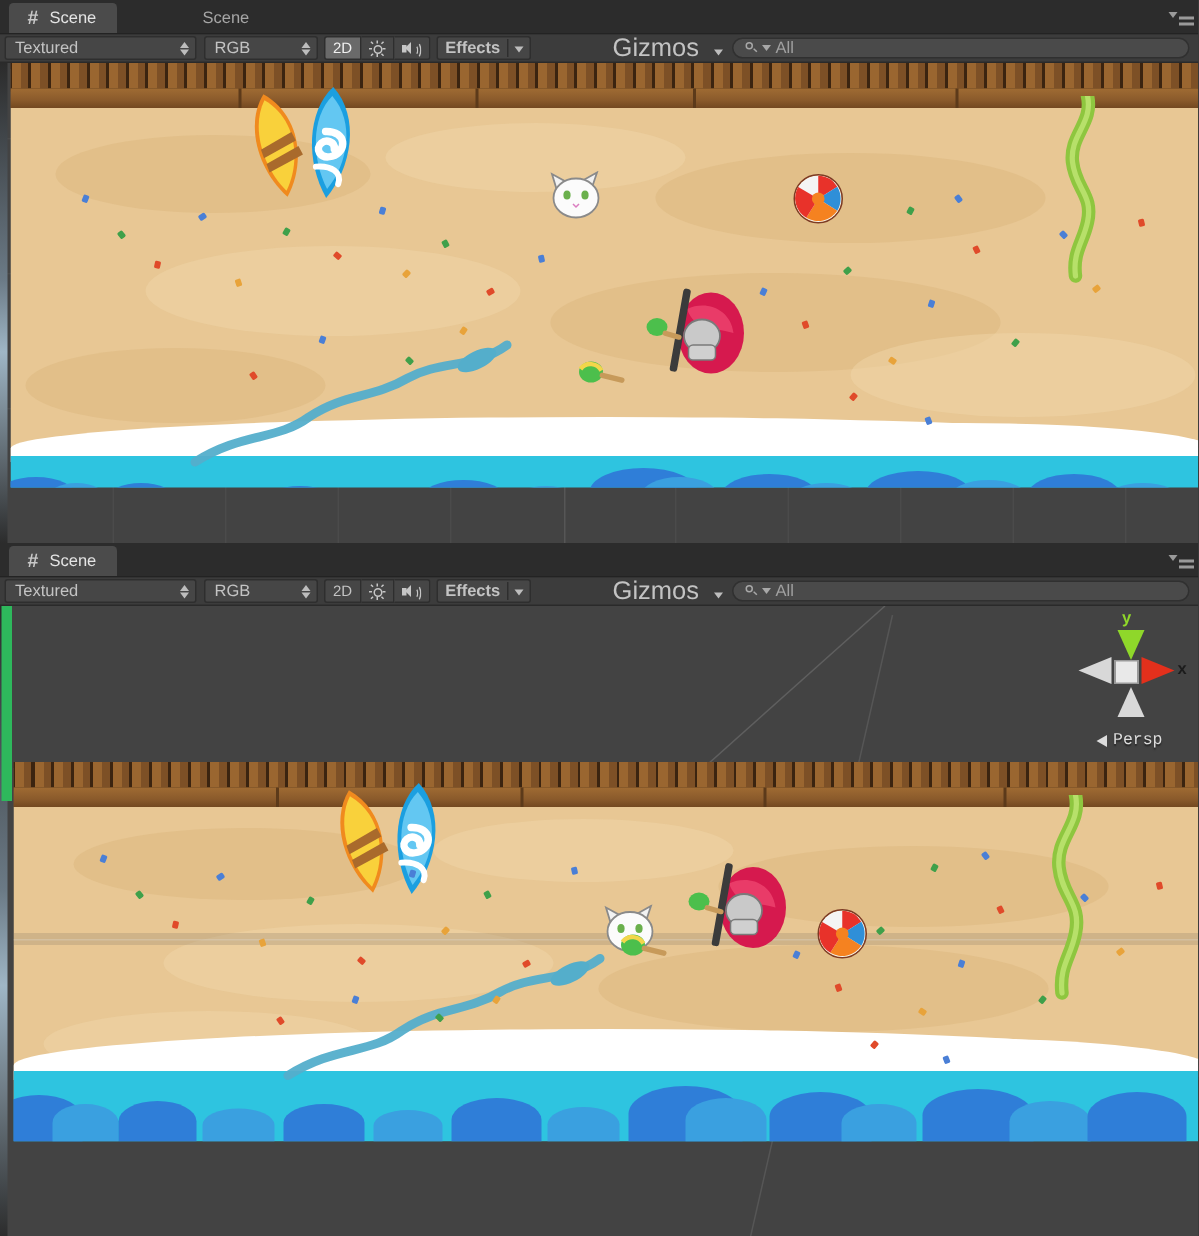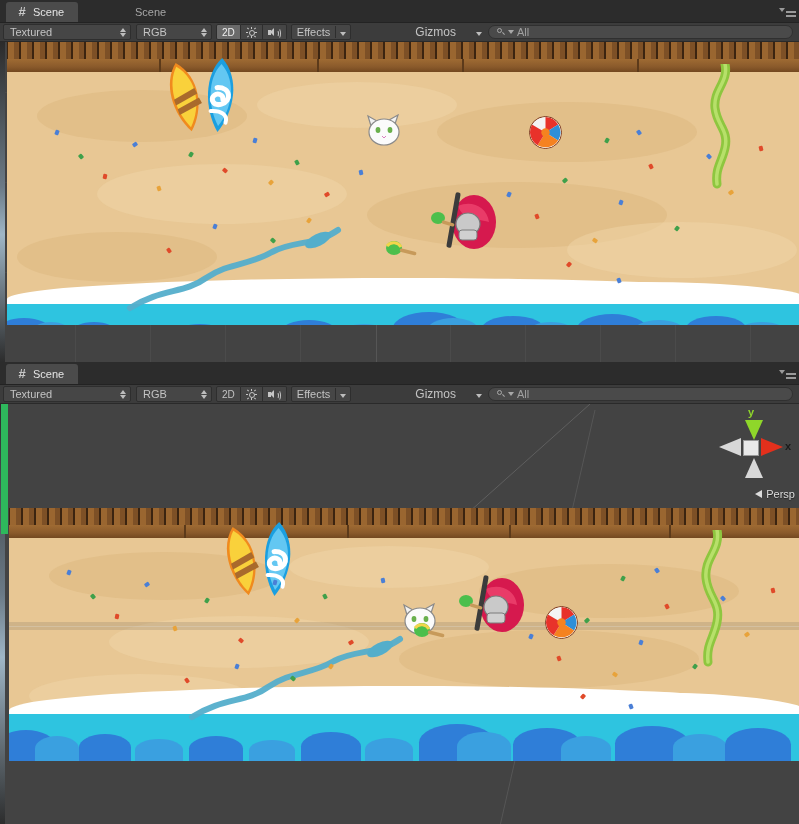--- a/index.html
+++ b/index.html
@@ -68,27 +68,27 @@
   .spk .b{position:absolute;left:0;top:3px;width:3px;height:5px;background:#c6c6c6;}
   .spk .c{position:absolute;left:2px;top:1px;width:0;height:0;
       border-top:4.5px solid transparent;border-bottom:4.5px solid transparent;border-right:4px solid #c6c6c6;}
   .spk .w{position:absolute;border:1px solid #c6c6c6;border-left-color:transparent;
       border-top-color:transparent;border-bottom-color:transparent;border-radius:50%;}
   .spk .w1{left:6px;top:3px;width:3px;height:5px;}
   .spk .w2{left:7.5px;top:1px;width:4px;height:9px;}
 
   .tb-eff{height:16px;display:flex;align-items:center;background:#464646;border:1px solid #2e2e2e;
           border-radius:2px;margin-left:4px;color:#c3c3c3;font-size:11px;box-sizing:border-box;}
-  .tb-eff .lbl{padding:12px 5px;}
+  .tb-eff .lbl{padding:12px 5px;font-weight:bold;}
   .tb-eff .sep{width:1px;height:12px;background:#2e2e2e;}
   .tb-eff .car{padding:0 4px;}
   .caret{display:inline-block;width:0;height:0;border-left:3px solid transparent;
          border-right:3px solid transparent;border-top:4px solid #bdbdbd;}
 
-  .tb-gizmos{height:16px;display:flex;align-items:center;gap:20px;color:#c3c3c3;font-size:12px;
+  .tb-gizmos{height:16px;display:flex;align-items:center;gap:10px;color:#c3c3c3;font-size:17px;
              padding:0 6px;margin-left:auto;}
   .tb-search{height:14px;flex:0 0 auto;background:#4a4a4a;border:1px solid #303030;
              border-radius:7px;display:flex;align-items:center;padding:0 8px;gap:3px;
              margin-right:6px;box-sizing:border-box;color:#a0a0a0;font-size:11px;}
   .sicon{display:inline-block;width:8px;height:8px;position:relative;}
   .sicon::before{content:"";position:absolute;left:0;top:0;width:5px;height:5px;
       border:1px solid #a8a8a8;border-radius:50%;box-sizing:border-box;}
   .sicon::after{content:"";position:absolute;left:4.5px;top:5px;width:3px;height:1px;
       background:#a8a8a8;transform:rotate(45deg);}
 
@@ -603,19 +603,19 @@
 
       <div class="axisgizmo" style="right:8px;top:8px;">
         <div class="ag-cone" style="left:30px;top:8px;border-left:9px solid transparent;border-right:9px solid transparent;border-top:20px solid #8fd72a;"></div>
         <div class="ag-cone" style="left:46px;top:26px;border-top:9px solid transparent;border-bottom:9px solid transparent;border-left:22px solid #e3301c;"></div>
         <div class="ag-cone" style="left:4px;top:26px;border-top:9px solid transparent;border-bottom:9px solid transparent;border-right:22px solid #d8d8d8;"></div>
         <div class="ag-cone" style="left:30px;top:46px;border-left:9px solid transparent;border-right:9px solid transparent;border-bottom:20px solid #d8d8d8;"></div>
         <div class="hub"></div>
         <div class="ag-lbl" style="left:33px;top:-6px;color:#8fd72a;">y</div>
         <div class="ag-lbl" style="left:70px;top:28px;color:#1b1b1b;">x</div>
       </div>
-      <div class="persp" style="right:4px;top:84px;">
+      <div class="persp" style="right:24px;top:84px;font-family:Liberation Mono, monospace;">
         <span class="arw"></span>
         <span>Persp</span>
       </div>
     </div>
   </div>
 </div>
 
 </body></html>

